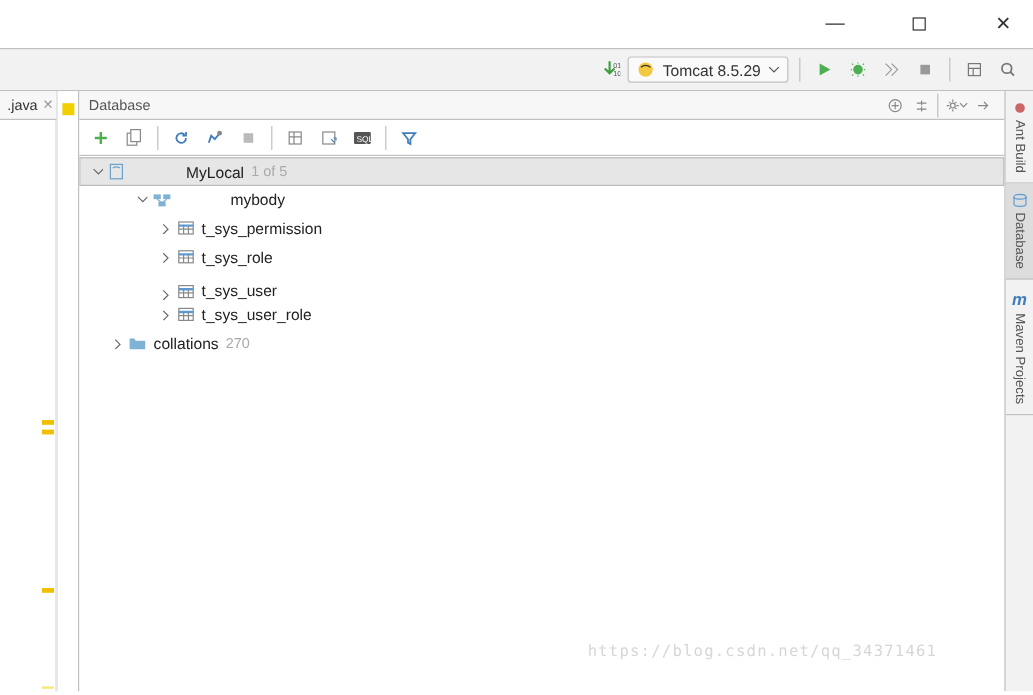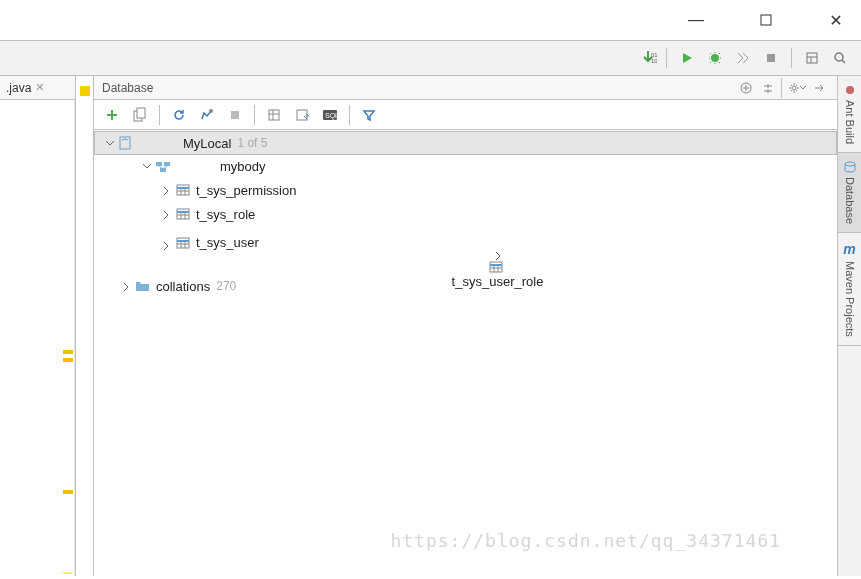--- a/index.html
+++ b/index.html
@@ -5,21 +5,21 @@
   * { box-sizing: border-box; font-family: "Segoe UI", Arial, sans-serif; }
   body { margin: 0; width: 861px; height: 579px; background: #fff; overflow: hidden; position: relative; }
   .window-bar { height: 40px; display: flex; justify-content: flex-end; align-items: center; padding-right: 10px; gap: 40px; }
   .win-btn { width: 30px; height: 30px; display: flex; align-items: center; justify-content: center; color: #333; }
   .toolbar-row { height: 36px; border-top: 1px solid #c0c0c0; border-bottom: 1px solid #c0c0c0; display: flex; align-items: center; justify-content: flex-end; padding-right: 10px; gap: 6px; background: #f2f2f2; }
   .tomcat-wrap { display: flex; align-items: center; border: 1px solid #c0c0c0; border-radius: 3px; background: #fafafa; padding: 2px 6px; gap: 6px; }
   .arrow-down-green svg { display: block; }
   .tb-btn { width: 22px; height: 22px; display: flex; align-items: center; justify-content: center; border-radius: 2px; }
   .sep-v { width: 1px; height: 20px; background: #c0c0c0; margin: 0 3px; }
   .main-row { display: flex; height: 500px; }
-  .left-strip { display: flex; flex-direction: column; width: 76px; border-right: 1px solid #c0c0c0; }
+  .left-strip { display: flex; flex-direction: column; width: 48px; border-right: 1px solid #c0c0c0; }
   .tab-java { height: 24px; display: flex; align-items: center; padding: 0 6px; background: #f7f7f7; border-bottom: 1px solid #c0c0c0; font-size: 12px; color: #333; }
   .tab-java .x { margin-left: 4px; color: #999; font-size: 11px; }
   .gutter { flex: 1; position: relative; background: #fff; border-right: 1px solid #e4e4e4; }
   .gutter .mark { position: absolute; right: 1px; width: 10px; height: 4px; background: #f0c000; }
   .gutter-strip2 { width: 18px; border-right: 1px solid #c0c0c0; position: relative; background: #fff; }
   .gutter-strip2 .mark { position: absolute; left: 4px; width: 10px; height: 10px; background: #f2d000; }
   .db-panel { flex: 1; display: flex; flex-direction: column; }
   .db-header { height: 24px; border-bottom: 1px solid #c0c0c0; background: #f7f7f7; display: flex; align-items: center; padding: 0 8px; font-size: 12px; color: #555; }
   .db-header .spacer { flex: 1; }
   .db-header .hbtn { width: 20px; height: 20px; display: flex; align-items: center; justify-content: center; color: #777; margin-left: 2px; }
@@ -29,21 +29,21 @@
   .tree-row { display: flex; align-items: center; height: 24px; padding-left: 6px; }
   .tree-row.sel { background: #e6e6e6; border: 1px solid #bbb; margin: -1px 0; }
   .arrow { width: 16px; display: flex; align-items: center; justify-content: center; color: #666; }
   .arrow svg { display: block; }
   .t-icon { width: 18px; display: flex; align-items: center; justify-content: center; margin-right: 4px; }
   .badge { color: #aaa; font-size: 12px; margin-left: 6px; }
   .bold { font-weight: 400; padding-left: 44px; }
   .right-strip { width: 24px; border-left: 1px solid #c0c0c0; background: #f2f2f2; display: flex; flex-direction: column; font-size: 11px; }
   .vtab { writing-mode: vertical-rl; padding: 8px 3px; color: #555; border-bottom: 1px solid #c0c0c0; display: flex; align-items: center; gap: 4px; }
   .vtab.active { background: #ddd; }
-  .watermark { position: absolute; right: 80px; bottom: 28px; color: #d6d6d6; font-size: 18px; font-family: Consolas, monospace; letter-spacing: 1px; }
+  .watermark { position: absolute; right: 80px; bottom: 28px; color: #d6d6d6; font-size: 13px; font-family: Consolas, monospace; letter-spacing: 1px; }
 </style>
 </head>
 <body>
 
 <div class="window-bar">
   <div class="win-btn">
       <span>—</span>
     </div>
   <div class="win-btn">
     <svg width="12" height="12">
@@ -54,20 +54,30 @@
       <span>✕</span>
     </div>
 </div>
 
 <div class="toolbar-row">
   <div class="arrow-down-green">
     <svg width="18" height="18">
         <path d="M9 2 v9 M5 8 l4 4 l4 -4" stroke="#3a9c3a" stroke-width="1.8" fill="none"></path>
         <text x="12" y="8" font-size="6" fill="#555">01</text>
         <text x="12" y="14" font-size="6" fill="#555">10</text>
+      </svg>
+  </div>
+  <div class="tomcat-wrap">
+    <svg width="16" height="16">
+        <circle cx="8" cy="8" r="6" fill="#f5c842"></circle>
+        <path d="M4 6 q4 -3 8 0" stroke="#333" fill="none"></path>
+      </svg>
+    <span style="font-size:13px;color:#333">Tomcat 8.5.29</span>
+    <svg width="10" height="10">
+        <path d="M1 3 l4 4 l4 -4" stroke="#555" fill="none"></path>
       </svg>
   </div>
   <div class="sep-v"></div>
   <div class="tb-btn">
       <svg width="14" height="14">
         <path d="M3 2 l9 5 l-9 5 z" fill="#4caf50"></path>
       </svg>
     </div>
   <div class="tb-btn">
       <svg width="14" height="14">
@@ -283,21 +293,21 @@
               <svg width="14" height="14">
                 <rect x="1" y="2" width="12" height="10" fill="none" stroke="#888"></rect>
                 <line x1="1" y1="5" x2="13" y2="5" stroke="#5b9bd5" stroke-width="2"></line>
                 <line x1="1" y1="8" x2="13" y2="8" stroke="#888"></line>
                 <line x1="5" y1="5" x2="5" y2="12" stroke="#888"></line>
                 <line x1="9" y1="5" x2="9" y2="12" stroke="#888"></line>
               </svg>
             </span>
             <span>t_sys_user</span>
           </div>
-          <div class="tree-row" style="padding-left: 64px; flex-direction: column;">
+          <div class="tree-row" style="padding-left: 64px;">
             <span class="arrow">
               <svg width="10" height="10">
                 <path d="M3 2 l4 4 l-4 4" stroke="#666" fill="none"></path>
               </svg>
             </span>
             <span class="t-icon">
               <svg width="14" height="14">
                 <rect x="1" y="2" width="12" height="10" fill="none" stroke="#888"></rect>
                 <line x1="1" y1="5" x2="13" y2="5" stroke="#5b9bd5" stroke-width="2"></line>
                 <line x1="1" y1="8" x2="13" y2="8" stroke="#888"></line>

